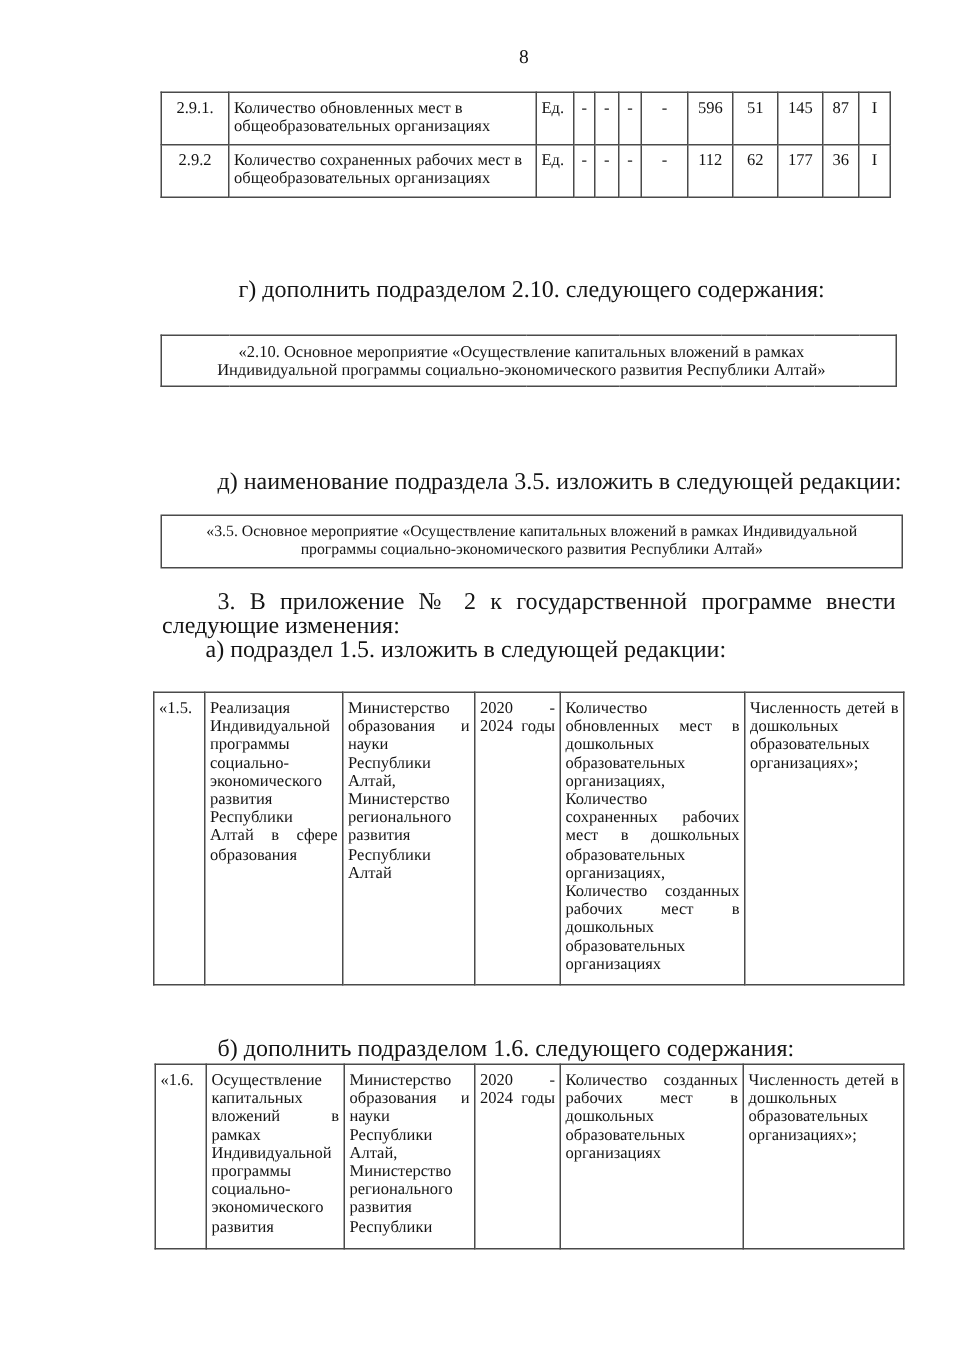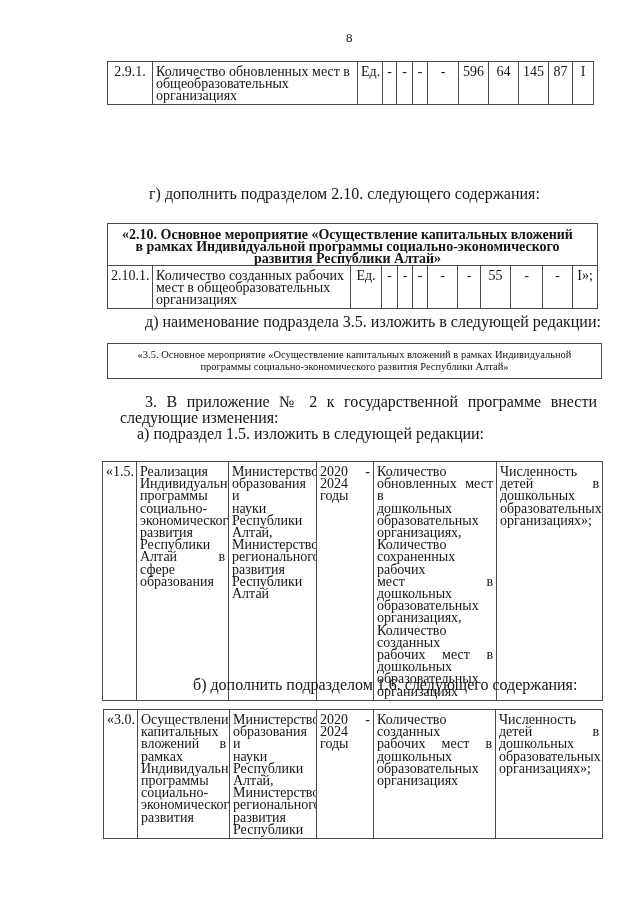--- a/index.html
+++ b/index.html
@@ -2,21 +2,21 @@
 <html><head>
 <meta charset="utf-8">
 <style>
   html, body { margin: 0; padding: 0; background: #ffffff; }
   body { width: 640px; height: 905px; position: relative; overflow: hidden;
          font-family: "Liberation Serif", "DejaVu Serif", serif; color: #141414; }
   .abs { position: absolute; }
   .page-num { left: 346px; top: 30px; font-size: 13px; }
   .para { font-size: 16px; line-height: 16.5px; white-space: nowrap; }
   table.t { position: absolute; border-collapse: collapse; table-layout: fixed;
-            font-size: 14px; line-height: 12px; border-radius: 24px; }
+            font-size: 11px; line-height: 12px; border-radius: 24px; }
   table.t td { border: 1px solid #4a4a4a; vertical-align: top; padding: 4px 3px 2px 3px;
                overflow: hidden; }
   td.c { text-align: center; }
   td.l { text-align: left; margin-top: 38px; }
   td.j { text-align: justify; text-align-last: justify; white-space: pre-line; }
   td.n { text-align: left; white-space: pre-line; }
   .box { border: 1px solid #4a4a4a; font-size: 10.5px; line-height: 12px; text-align: center;
          box-sizing: border-box; padding: 5px 8px 0 8px; }
   .line-just { text-align: justify; text-align-last: justify; white-space: normal; }
 </style>
@@ -43,72 +43,72 @@
   <tbody>
       <tr style="height:35px;">
     <td class="c">2.9.1.</td>
     <td class="l">Количество обновленных мест в общеобразовательных организациях</td>
     <td class="l">Ед.</td>
     <td class="c">-</td>
     <td class="c">-</td>
     <td class="c">-</td>
     <td class="c">-</td>
     <td class="c">596</td>
-    <td class="c">64</td>
+    <td class="c">51</td>
     <td class="c">145</td>
     <td class="c">87</td>
     <td class="c">I</td>
   </tr>
-</tbody>
-  </table>
-
-<div class="abs para" style="left:149px; top:186px;">г) дополнить подразделом 2.10. следующего содержания:</div>
+  <tr style="height:35px;">
+    <td class="c">2.9.2</td>
+    <td class="l">Количество сохраненных рабочих мест в общеобразовательных организациях</td>
+    <td class="l">Ед.</td>
+    <td class="c">-</td>
+    <td class="c">-</td>
+    <td class="c">-</td>
+    <td class="c">-</td>
+    <td class="c">112</td>
+    <td class="c">62</td>
+    <td class="c">177</td>
+    <td class="c">36</td>
+    <td class="c">I</td>
+  </tr>
+</tbody>
+  </table>
+
+<div class="abs para" style="left:159px; top:186px;">г) дополнить подразделом 2.10. следующего содержания:</div>
 
 <table class="t" style="left:107px; top:223px; width:490px;">
   <colgroup>
     <col style="width:45px">
       <col style="width:198px">
       <col style="width:31px">
     <col style="width:16px">
       <col style="width:15px">
       <col style="width:15px">
       <col style="width:30px">
     <col style="width:23px">
       <col style="width:30px">
       <col style="width:32px">
       <col style="width:30px">
       <col style="width:25px">
   </colgroup>
   <tbody>
       <tr style="height:34px;">
-    <td class="c" colspan="12" style="padding:5px 20px 0 10px;font-weight:bold;">«2.10. Основное мероприятие «Осуществление капитальных вложений в рамках Индивидуальной программы социально-экономического развития Республики Алтай»</td>
-  </tr>
-  <tr style="height:37px;">
-    <td class="c">2.10.1.</td>
-    <td class="l">Количество созданных рабочих мест в общеобразовательных организациях</td>
-    <td class="c">Ед.</td>
-    <td class="c">-</td>
-    <td class="c">-</td>
-    <td class="c">-</td>
-    <td class="c">-</td>
-    <td class="c">-</td>
-    <td class="c">55</td>
-    <td class="c">-</td>
-    <td class="c">-</td>
-    <td class="c">I»;</td>
+    <td class="c" colspan="12" style="padding:5px 20px 0 10px;">«2.10. Основное мероприятие «Осуществление капитальных вложений в рамках Индивидуальной программы социально-экономического развития Республики Алтай»</td>
   </tr>
 </tbody>
   </table>
 
 <div class="abs para" style="left:145px; top:314px;">д) наименование подраздела 3.5. изложить в следующей редакции:</div>
 
 <div class="abs box" style="left:107px; top:343px; width:495px; height:36px;">«3.5. Основное мероприятие «Осуществление капитальных вложений в рамках Индивидуальной программы социально-экономического развития Республики Алтай»</div>
 
 <div class="abs para line-just" style="left:145px; top:394px; width:452px;font-family:Liberation Serif, serif;">3. В приложение № 2 к государственной программе внести</div>
-<div class="abs para" style="left:120px; top:410px;">следующие изменения:</div>
+<div class="abs para" style="left:108px; top:410px;">следующие изменения:</div>
 <div class="abs para" style="left:137px; top:426px;">а) подраздел 1.5. изложить в следующей редакции:</div>
 
 <table class="t" style="left:102px; top:461px; width:500px; line-height:12.2px;">
   <colgroup>
     <col style="width:34px">
       <col style="width:92px">
       <col style="width:88px">
     <col style="width:57px">
       <col style="width:123px">
       <col style="width:106px">
@@ -153,34 +153,34 @@
 образовательных
 организациях</td>
     <td class="j">Численность детей в
 дошкольных
 образовательных
 организациях»;</td>
   </tr>
 </tbody>
   </table>
 
-<div class="abs para" style="left:145px; top:677px;margin-left:48px;">б) дополнить подразделом 1.6. следующего содержания:</div>
+<div class="abs para" style="left:145px; top:692px;">б) дополнить подразделом 1.6. следующего содержания:</div>
 
 <table class="t" style="left:103px; top:709px; width:499px; line-height:12.2px;">
   <colgroup>
     <col style="width:34px">
       <col style="width:92px">
       <col style="width:87px">
     <col style="width:57px">
       <col style="width:122px">
       <col style="width:107px">
   </colgroup>
   <tbody>
       <tr style="height:123px;">
-    <td class="n">«3.0.</td>
+    <td class="n">«1.6.</td>
     <td class="j">Осуществление
 капитальных
 вложений в
 рамках
 Индивидуальной
 программы
 социально-
 экономического
 развития</td>
     <td class="j">Министерство

